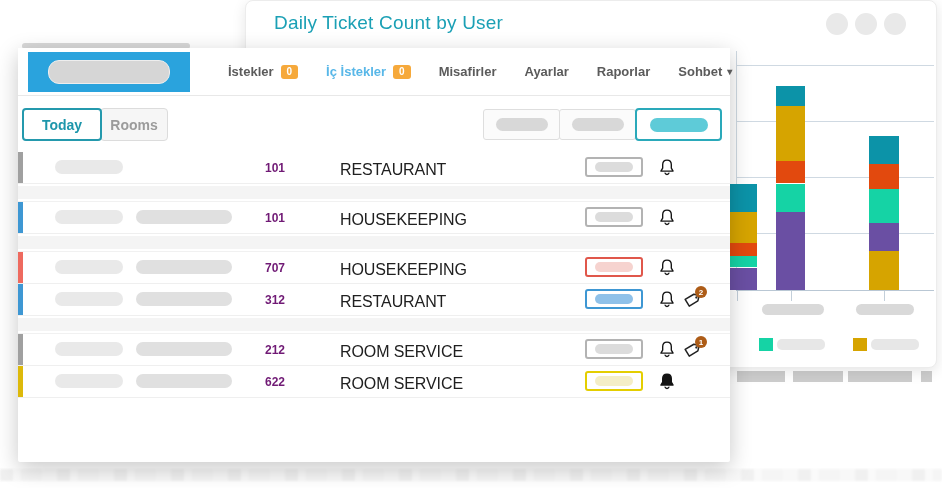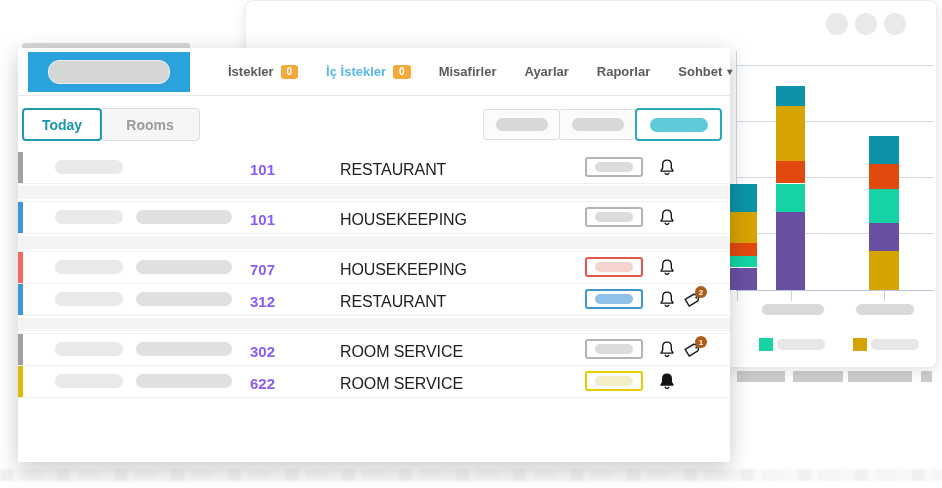--- a/index.html
+++ b/index.html
@@ -48,46 +48,47 @@
   .logo{position:absolute;left:10px;top:4px;width:162px;height:40px;background:#2aa3dd;display:flex;align-items:center;justify-content:center;}
   .logo-pill{width:120px;height:22px;border-radius:11px;background:#d6d6d6;border:1px solid #eee;}
   .nav-items{position:absolute;left:196px;top:0;bottom:0;right:6px;display:flex;align-items:center;text-align:center;}
   .nav-item{display:flex;align-items:center;padding:0 14px;font-size:13px;font-weight:700;color:#5b5b5b;cursor:pointer;white-space:nowrap;}
   .nav-item.hl{color:#58b7e8;}
   .nav-badge{margin-left:7px;background:#f6a93b;color:#fff;font-size:10px;font-weight:700;border-radius:3px;padding:2px 6px;line-height:1;}
   .nav-caret{margin-left:5px;font-size:10px;color:#5b5b5b;}
   .fc-toolbar{position:relative;height:56px;background:#fff;}
   .tab{position:absolute;top:12px;height:33px;box-sizing:border-box;border-radius:4px;display:flex;align-items:center;justify-content:center;font-size:14px;font-weight:700;cursor:pointer;}
   .tab-today{left:4px;width:80px;border:2px solid #2499ad;background:#fff;color:#1d96ab;z-index:2;}
-  .tab-rooms{left:82px;width:100px;border:1px solid #dcdcdc;background:#f6f6f6;color:#9b9b9b;z-index:1;}
+  .tab-rooms{left:82px;width:68px;border:1px solid #dcdcdc;background:#f6f6f6;color:#9b9b9b;z-index:1;}
   .fbtn{position:absolute;top:13px;height:31px;box-sizing:border-box;border:1px solid #dedede;background:#fbfbfb;border-radius:3px;display:flex;align-items:center;justify-content:center;cursor:pointer;}
   .fbtn .fp{width:52px;height:13px;border-radius:7px;background:#d8d8d8;}
   .fbtn.sel{top:12px;height:33px;border:2px solid #2aa9ba;background:#fff;border-radius:4px;}
   .fbtn.sel .fp{width:58px;height:14px;background:#5ecbd8;}
   .fc-table{position:relative;}
   .trow{position:relative;height:31px;border-bottom:1px solid #efefef;background:#fff;}
   .edge{position:absolute;left:0;top:0;bottom:0;width:5px;}
   .rp{position:absolute;top:8px;height:14px;border-radius:7px;background:#e9e9e9;}
   .rp1{left:37px;width:68px;}
   .rp2{left:118px;width:96px;background:#e0e0e0;}
-  .room{position:absolute;left:222px;top:9px;width:45px;text-align:center;font-size:15px;font-weight:700;color:#8b5cf6;}
+  .room{position:absolute;left:222px;top:9px;width:45px;text-align:right;font-size:12px;font-weight:700;color:#701a75;}
   .cat{position:absolute;left:322px;top:9px;font-size:16px;color:#202020;letter-spacing:-0.1px;}
   .sbtn{position:absolute;left:567px;top:5px;width:58px;height:20px;box-sizing:border-box;border-radius:3px;border:2px solid #b3b3b3;background:#fff;display:flex;align-items:center;justify-content:center;cursor:pointer;}
   .sp{width:38px;height:10px;border-radius:5px;background:#dcdcdc;}
   .icon-bell{position:absolute;left:641px;top:6px;cursor:pointer;}
   .icon-extra{position:absolute;left:664px;top:7px;cursor:pointer;}
   .tag-wrap{position:relative;display:inline-block;}
   .tag-badge{position:absolute;top:-5px;right:-6px;width:12px;height:12px;border-radius:50%;background:#ad5c17;color:#fff;font-size:8px;font-weight:700;display:flex;align-items:center;justify-content:center;}
   .sep{position:relative;height:17px;background:#fff;border-bottom:1px solid #f1f1f1;}
   .sep-inner{position:absolute;left:0;right:0;top:2px;height:13px;background:#f4f4f4;}
 </style>
 </head>
 <body>
 
 <div class="bg-card">
+  <div class="bg-title">Daily Ticket Count by User</div>
   <div class="bg-dots">
     <div class="bg-dot"></div>
     <div class="bg-dot"></div>
     <div class="bg-dot"></div>
   </div>
   <div class="yaxis"></div>
   <div class="gl" style="top:64px"></div>
   <div class="gl" style="top:120px"></div>
   <div class="gl" style="top:176px"></div>
   <div class="gl" style="top:232px"></div>
@@ -242,21 +243,21 @@
               </g>
             </svg><span class="tag-badge">2</span></span></div>
       </div>
       <div class="sep">
         <div class="sep-inner"></div>
       </div>
       <div class="trow">
         <div class="edge" style="background: rgb(160, 160, 160);"></div>
         <div class="rp rp1"></div>
         <div class="rp rp2"></div>
-        <div class="room">302</div>
+        <div class="room">212</div>
         <div class="cat">ROOM SERVICE</div>
         <div class="sbtn" style="border-color: rgb(179, 179, 179);">
           <div class="sp" style="background: rgb(220, 220, 220);"></div>
         </div>
         <div class="icon-bell"><svg width="16" height="19" viewBox="0 0 20 23">
 <path d="M10 2.2 C6.2 2.2 4.6 5.2 4.6 8.2 L4.6 12.2 L2.4 16 L17.6 16 L15.4 12.2 L15.4 8.2 C15.4 5.2 13.8 2.2 10 2.2 Z" fill="none" stroke="#141414" stroke-width="1.7" stroke-linejoin="round"></path>
 <path d="M7.6 18.6 C8.2 20.8 11.8 20.8 12.4 18.6" fill="none" stroke="#141414" stroke-width="1.7" stroke-linecap="round"></path>
           </svg></div>
         <div class="icon-extra"><span class="tag-wrap"><svg width="19" height="19" viewBox="0 0 20 20">
               <g transform="rotate(14 10 10)">

